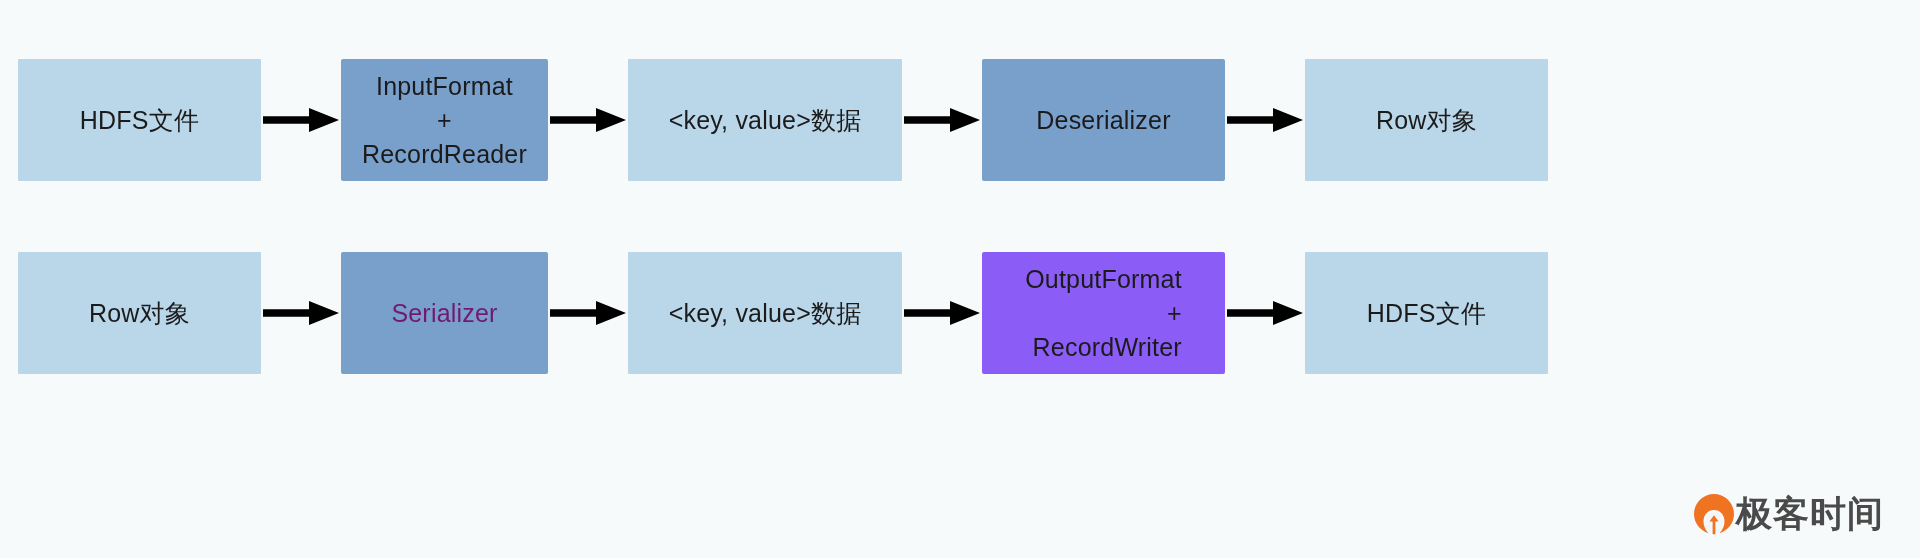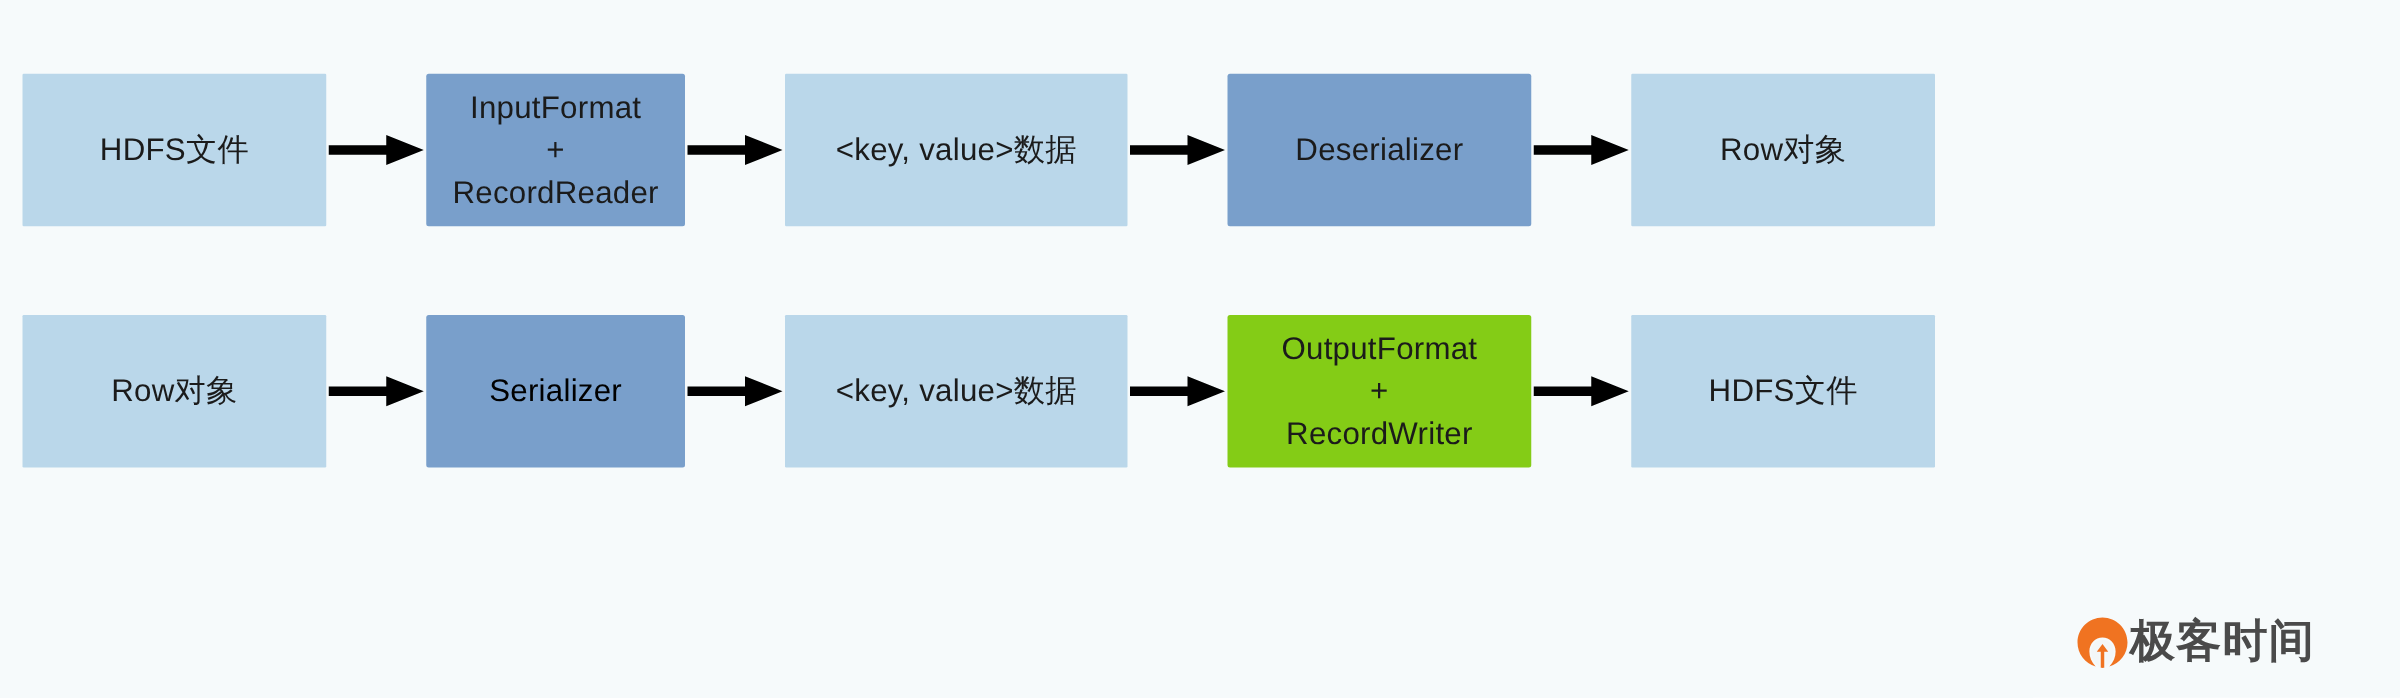--- a/index.html
+++ b/index.html
@@ -72,21 +72,21 @@
     flex: none;
     display: flex;
     align-items: center;
     justify-content: center;
   }
   .arrow svg { display: block; }
 
   
   #brand-logo {
     position: absolute;
-    right: 68px;
+    right: 36px;
     bottom: 22px;
     display: flex;
     align-items: center;
   }
   #brand-logo .mark { width: 44px; height: 44px; flex: none; }
   #brand-logo .wordmark {
     font-size: 36px;
     font-weight: 700;
     color: #4a4a4a;
     letter-spacing: 1px;
@@ -143,37 +143,37 @@
     <div class="spacer-left"></div>
 
     <div class="node light n-w1" style="background: rgb(186, 215, 234); color: rgb(27, 27, 27);">Row对象</div>
 
     <div class="arrow">
       <svg width="80" height="34" viewBox="0 0 80 34" aria-hidden="true">
         <path d="M2 13.2 H48 V5 L78 17 L48 29 V20.8 H2 Z" fill="#000000"></path>
       </svg>
     </div>
 
-    <div class="node dark n-w2" style="background: rgb(121, 159, 203); color: #000000;">Serializer</div>
+    <div class="node dark n-w2" style="background: rgb(121, 159, 203); color: #701a75;">Serializer</div>
 
     <div class="arrow">
       <svg width="80" height="34" viewBox="0 0 80 34" aria-hidden="true">
         <path d="M2 13.2 H48 V5 L78 17 L48 29 V20.8 H2 Z" fill="#000000"></path>
       </svg>
     </div>
 
     <div class="node light n-w3" style="background: rgb(186, 215, 234); color: rgb(27, 27, 27);">&lt;key, value&gt;数据</div>
 
     <div class="arrow">
       <svg width="80" height="34" viewBox="0 0 80 34" aria-hidden="true">
         <path d="M2 13.2 H48 V5 L78 17 L48 29 V20.8 H2 Z" fill="#000000"></path>
       </svg>
     </div>
 
-    <div class="node dark n-w4" style="background: #84cc16; color: rgb(27, 27, 27);">OutputFormat
+    <div class="node dark n-w4" style="background: #8b5cf6; color: rgb(27, 27, 27); text-align: right;">OutputFormat
 +
 RecordWriter</div>
 
     <div class="arrow">
       <svg width="80" height="34" viewBox="0 0 80 34" aria-hidden="true">
         <path d="M2 13.2 H48 V5 L78 17 L48 29 V20.8 H2 Z" fill="#000000"></path>
       </svg>
     </div>
 
     <div class="node light n-w5" style="background: rgb(186, 215, 234); color: rgb(27, 27, 27);">HDFS文件</div>

